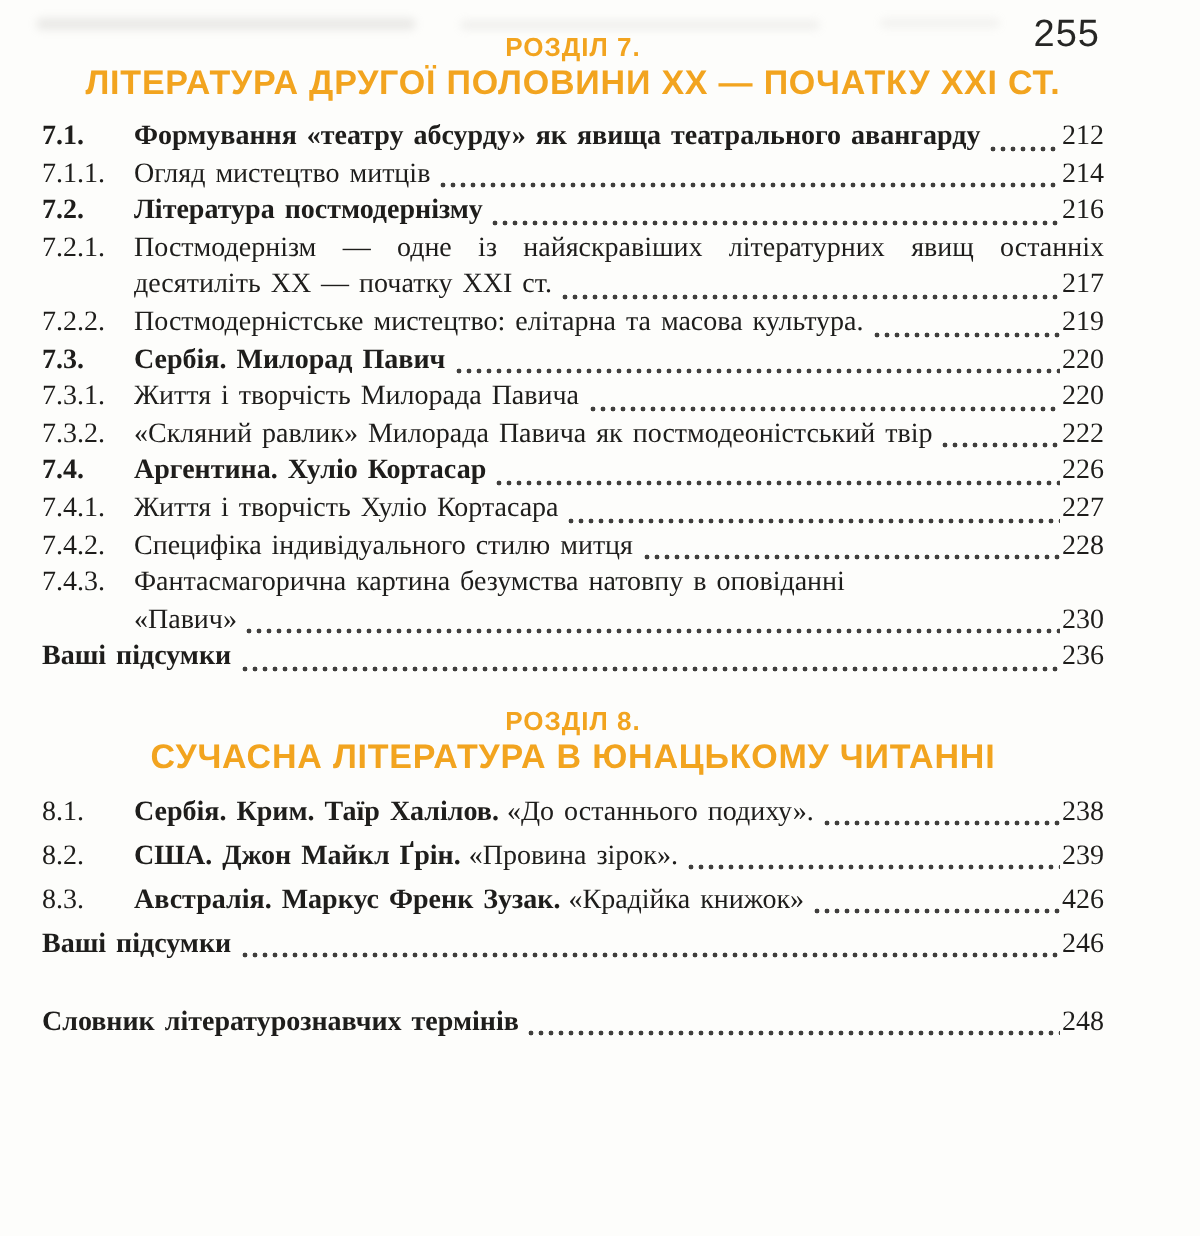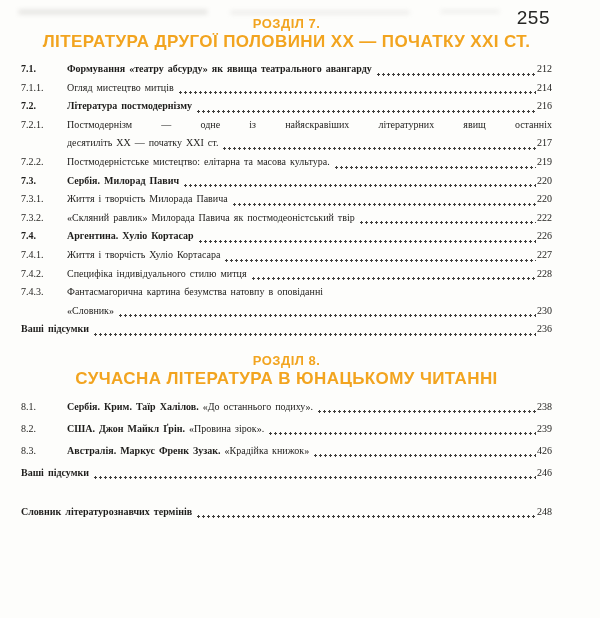--- a/index.html
+++ b/index.html
@@ -29,21 +29,21 @@
     font-family:"Liberation Sans", sans-serif;
     font-weight:bold;color:#f2a41f;
   }
   .sec-head .l1{font-size:13px;line-height:16px;letter-spacing:.5px;}
   .sec-head .l2{font-size:17px;line-height:19px;letter-spacing:.4px;}
   .head7{padding-top:16px;}
   .head8{margin-top:14px;}
   .toc{margin-top:9px;}
   .row{
     display:flex;align-items:baseline;
-    font-size:10px;line-height:18.6px;
+    font-size:14px;line-height:18.6px;
     word-spacing:1.5px;
   }
   .sec8 .row{line-height:19px;margin-bottom:3px;}
   .row.glossary{margin-top:20px;}
   .num{flex:0 0 46px;}
   .b{font-weight:bold;}
   .txt{flex:0 1 auto;}
   .txt .bold-part{font-weight:bold;}
   .txt .rest-part{margin-left:4px;margin-top:48px;}
   .leader{
@@ -157,21 +157,21 @@
       <span class="txt">Специфіка індивідуального стилю митця</span>
       <span class="leader"></span>
       <span class="pg">228</span>
     </div>
 
     <div class="row">
       <span class="num">7.4.3.</span>
       <div class="txtcol">
         <span class="l1line">Фантасмагорична картина безумства натовпу в оповіданні</span>
         <span class="l2row">
-          <span>«Словник»</span>
+          <span>«Павич»</span>
           <span class="leader"></span>
           <span class="pg">230</span>
         </span>
       </div>
     </div>
 
     <div class="row">
       <span class="txt b">Ваші підсумки</span>
       <span class="leader"></span>
       <span class="pg">236</span>

